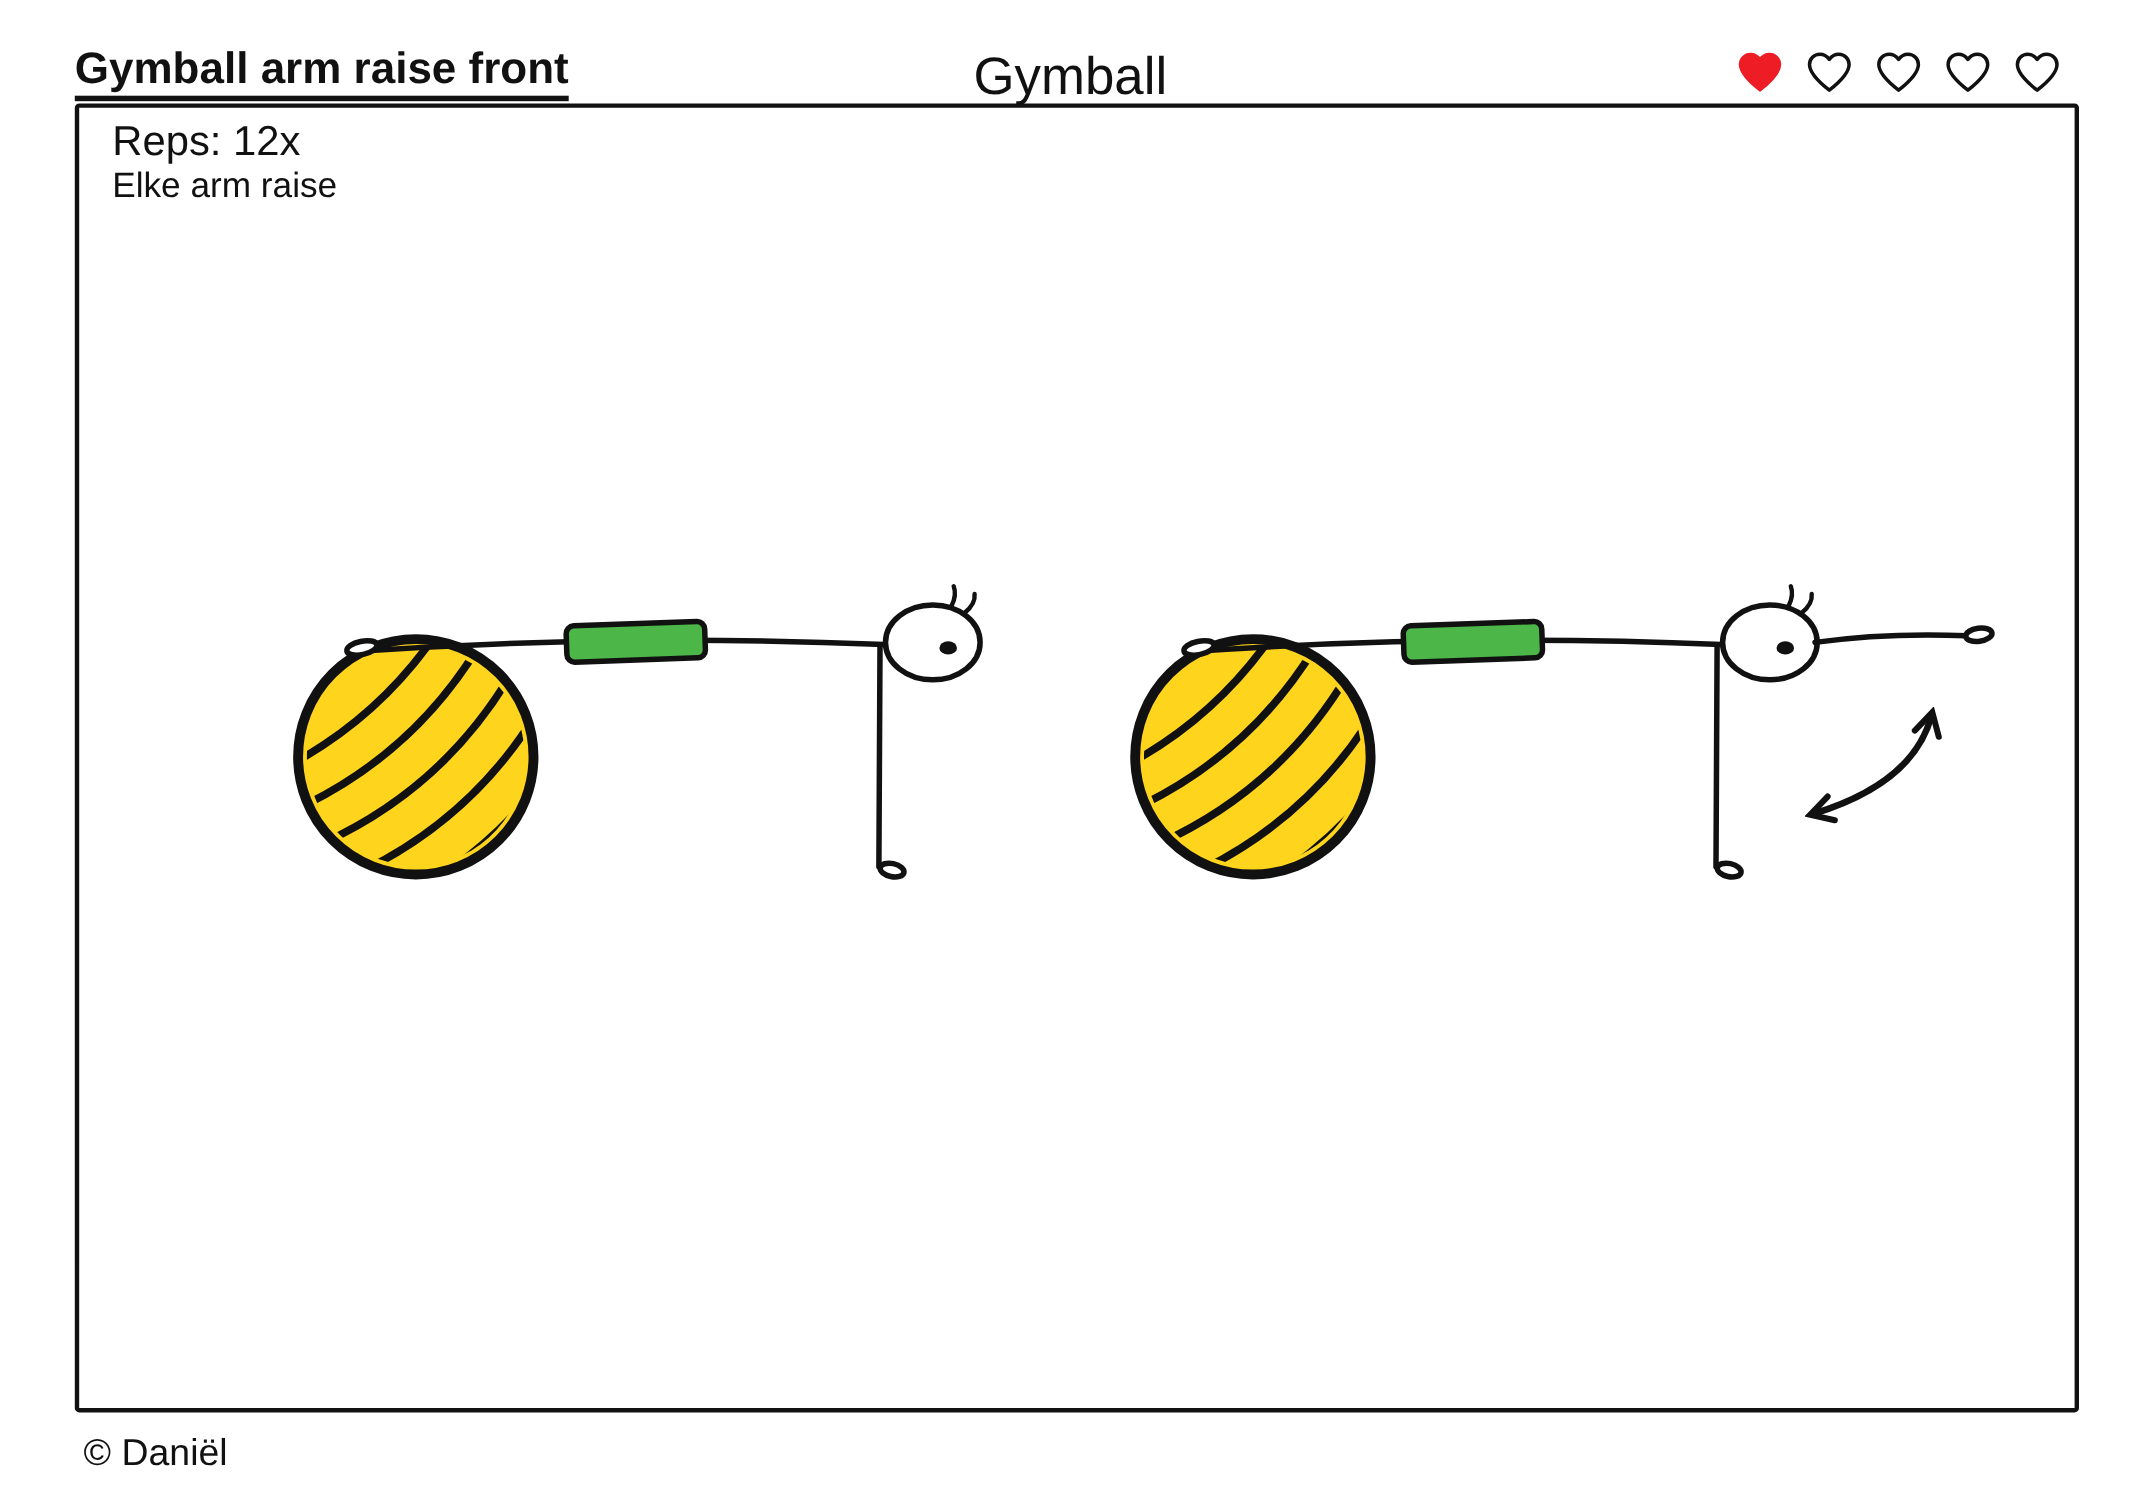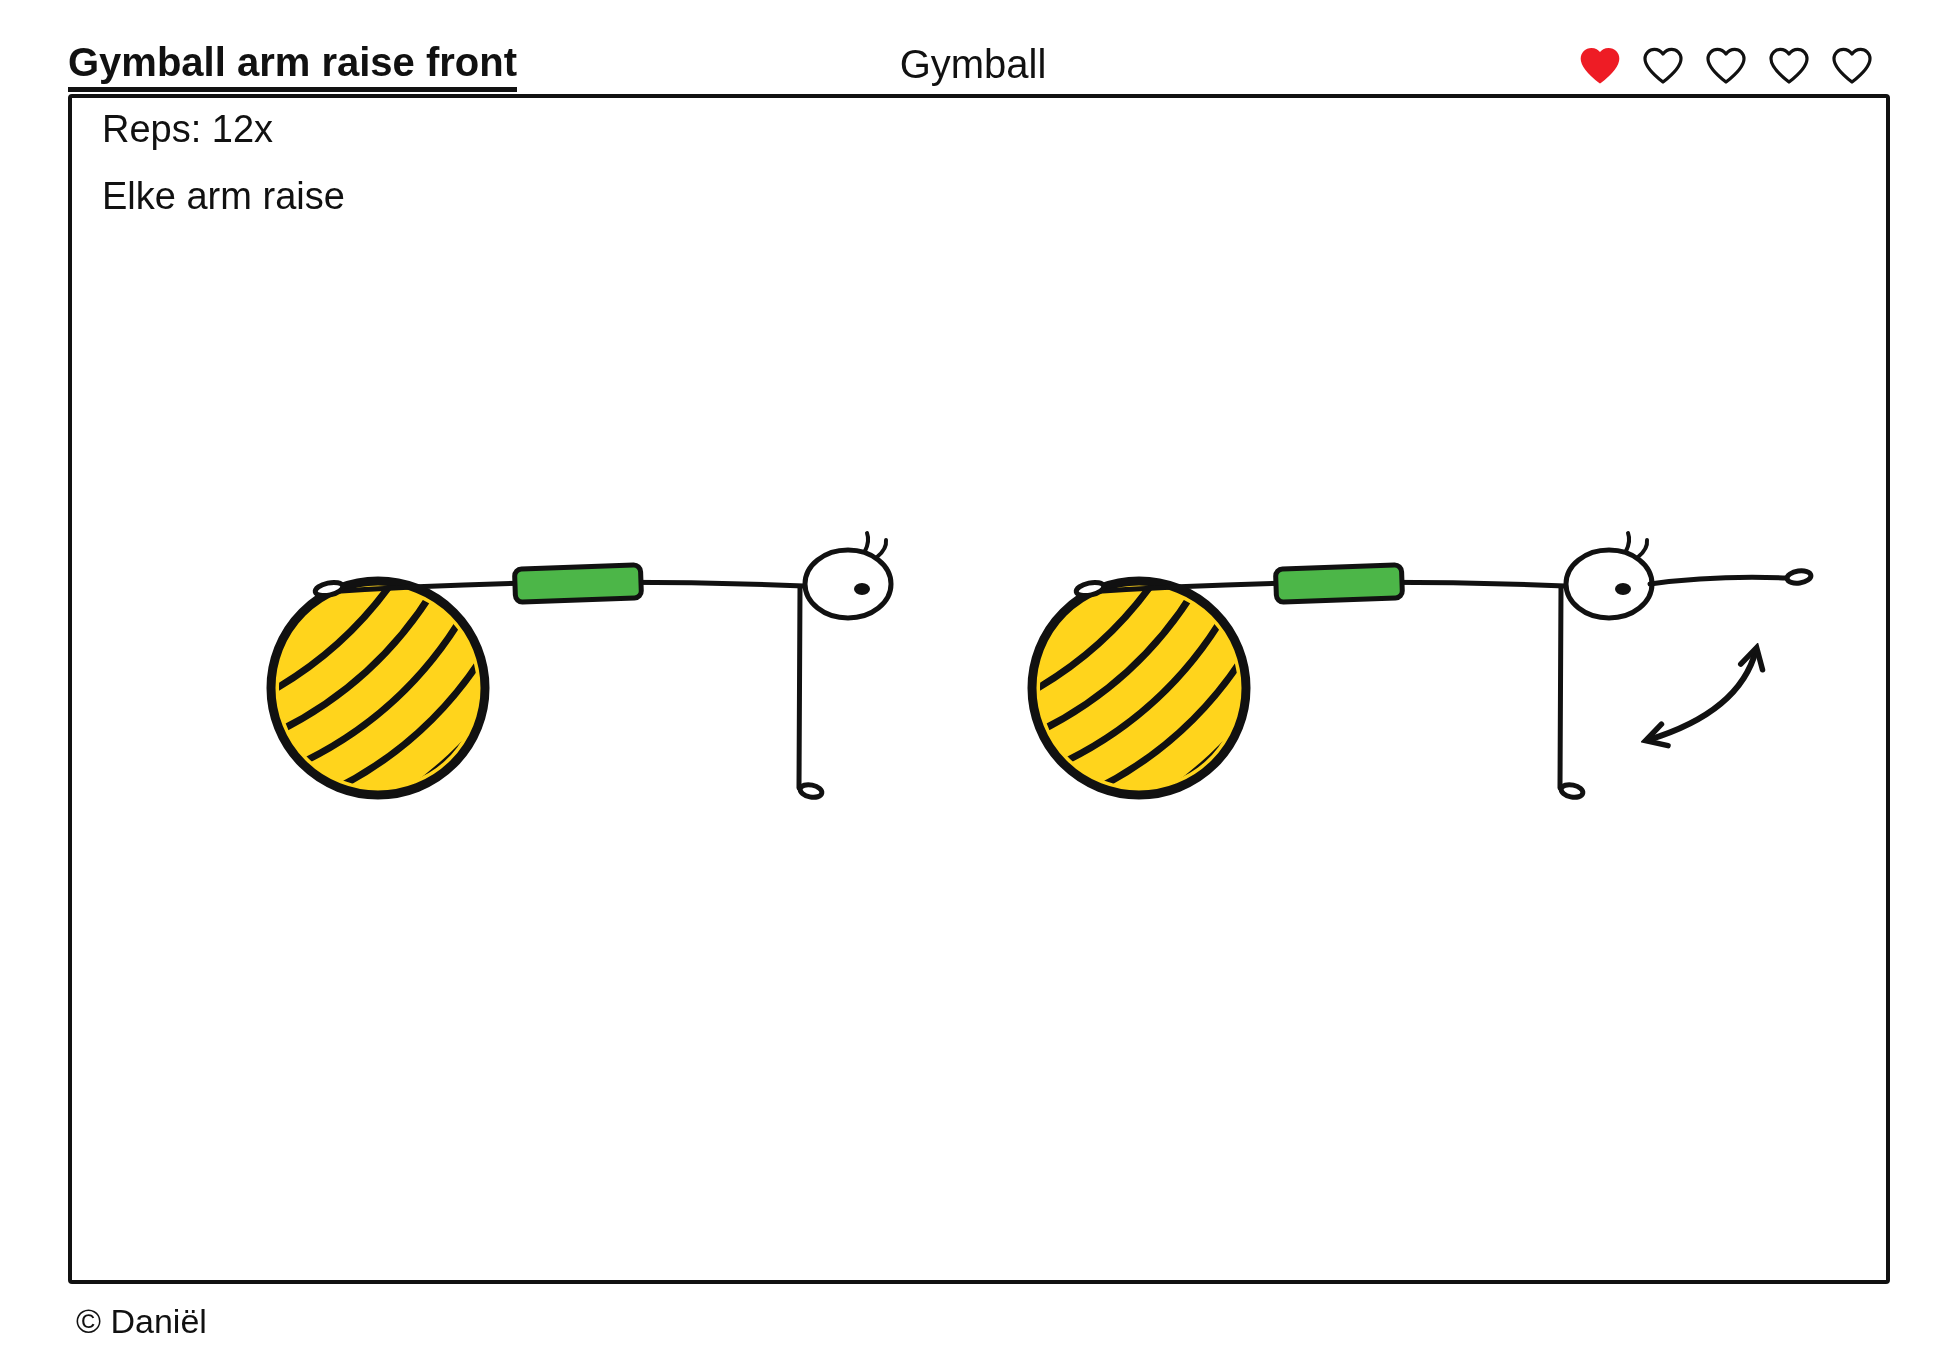--- a/index.html
+++ b/index.html
@@ -7,34 +7,34 @@
     position:relative;width:1946px;height:1372px;background:#ffffff;
     font-family:Liberation Sans, sans-serif;color:#111;
     overflow:hidden;
   }
   .title{
     position:absolute;left:68px;top:40px;font-size:40px;font-weight:700;
     border-bottom:5px solid #111;padding-bottom:2px;white-space:nowrap;
   }
   .category{
     position:absolute;top:42px;left:50%;transform:translateX(-50%);
-    font-size:40px;white-space:nowrap;
+    font-size:48px;white-space:nowrap;
   }
   .hearts{
     position:absolute;top:42px;right:70px;display:flex;gap:15px;align-items:center;
   }
   .heart{width:48px;height:45px;display:block;}
   .heart-filled{fill:var(--heart-red,#ee1c25);stroke:var(--heart-red,#ee1c25);stroke-width:1.4;stroke-linejoin:round;}
   .heart-empty{fill:#ffffff;stroke:var(--ink-black,#111);stroke-width:1.7;stroke-linejoin:round;}
   .main-box{
     position:absolute;left:68px;top:94px;width:1822px;height:1190px;
     border:4px solid #111;border-radius:4px;box-sizing:border-box;background:#fff;
   }
   .reps{position:absolute;left:102px;top:108px;font-size:38px;white-space:nowrap;}
-  .note{position:absolute;left:102px;top:174px;font-size:38px;line-height:1.16;white-space:nowrap;}
+  .note{position:absolute;left:102px;top:150px;font-size:32px;line-height:1.16;white-space:nowrap;}
   .footer-left{position:absolute;left:76px;top:1302px;font-size:34px;white-space:nowrap;}
   .footer-right{position:absolute;right:70px;top:1300px;font-size:35px;white-space:nowrap;}
   .illustration{
     position:absolute;left:0;top:0;width:1946px;height:1372px;pointer-events:none;
   }
   .ink-stroke{stroke:var(--ink-black,#111);stroke-linecap:round;}
   .ball-body{fill:var(--ball-yellow,#ffd41c);}
   .pad{fill:var(--pad-green,#4cb648);}
 </style>
 </head>

